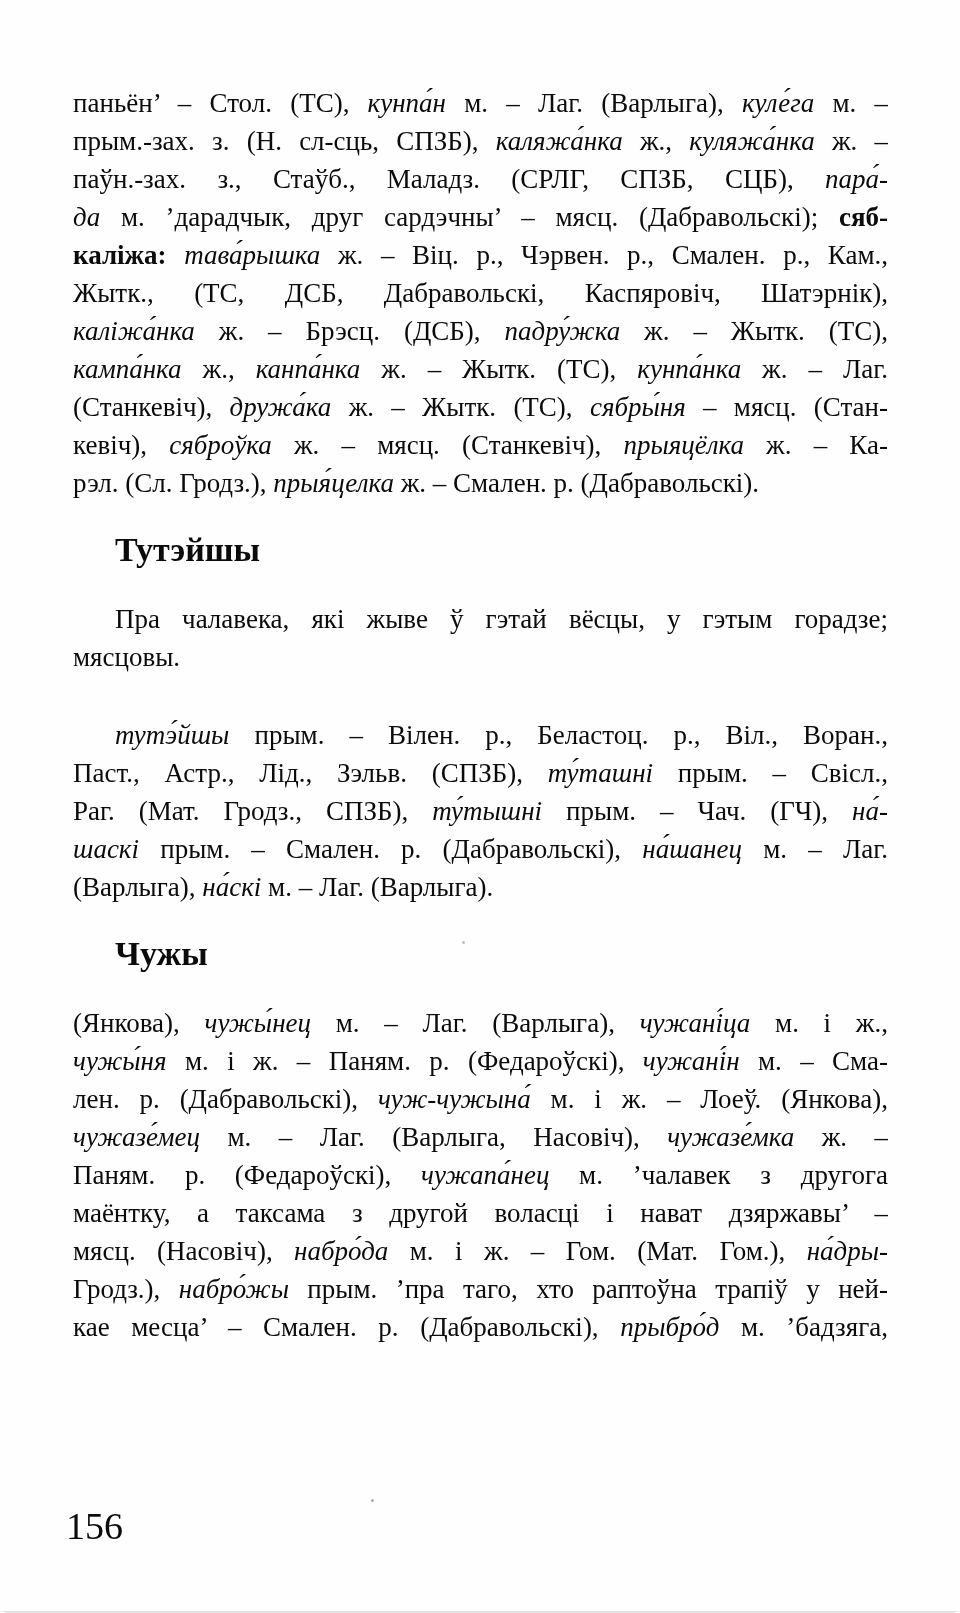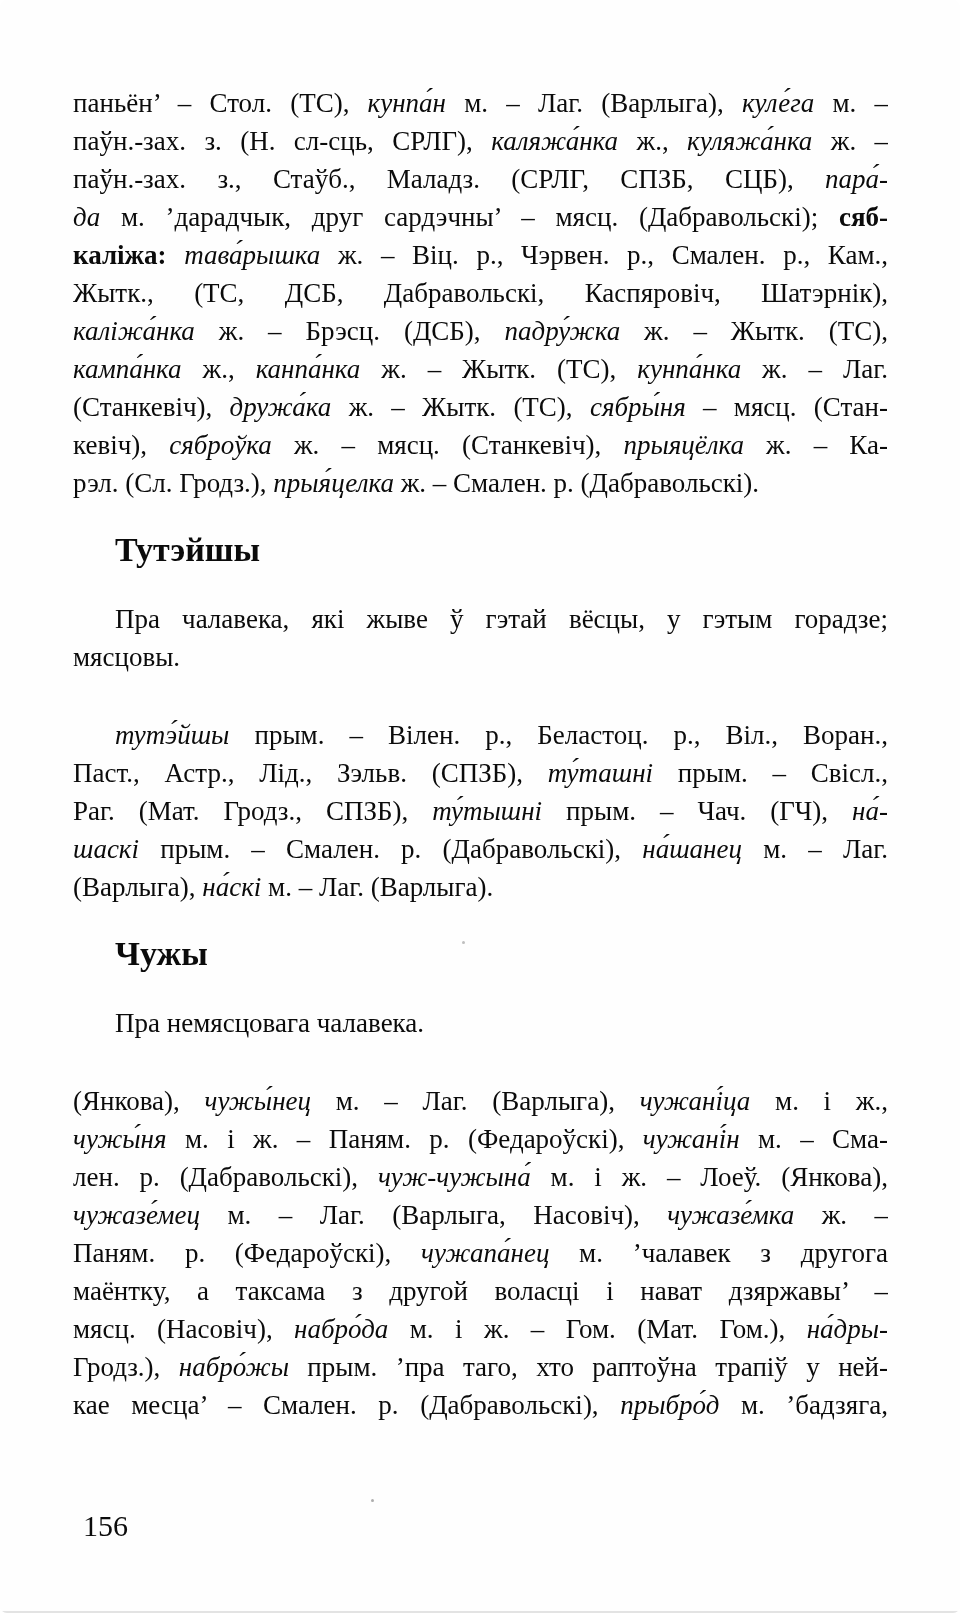--- a/index.html
+++ b/index.html
@@ -41,23 +41,22 @@
     margin: 28px 0 30px 0;
     padding-left: 42px;
     font-size: 34px;
     font-weight: bold;
     line-height: 40px;
   }
   .page-number {
     position: absolute;
     left: 66px;
     top: 1506px;
-    font-size: 30px;
+    font-size: 38px;
     line-height: 40px;
-    margin-left: 17px;
   }
   .speck {
     position: absolute;
     border-radius: 50%;
     background: #8a8a8a;
   }
   .speck-1 { left: 462px; top: 941px; width: 3px; height: 3px; opacity: 0.55; }
   .speck-2 { left: 371px; top: 1499px; width: 3px; height: 3px; opacity: 0.7; }
   .bottom-edge {
     position: absolute;
@@ -66,21 +65,21 @@
     background: #e3e3e3;
   }
 </style>
 </head>
 <body>
 
 <div class="page">
   <div class="text-block" id="text-block">
       <div class="para">
         <div class="line"><span class="seg-r">паньён’ – Стол. (ТС), </span><span class="seg-i">кунпа́н</span><span class="seg-r"> м. – Лаг. (Варлыга), </span><span class="seg-i">куле́га</span><span class="seg-r"> м. –</span></div>
-        <div class="line"><span class="seg-r">паўн.-зах. з. (Н. сл-сць, СРЛГ), </span><span class="seg-i">каляжа́нка</span><span class="seg-r"> ж., </span><span class="seg-i">куляжа́нка</span><span class="seg-r"> ж. –</span></div>
+        <div class="line"><span class="seg-r">прым.-зах. з. (Н. сл-сць, СПЗБ), </span><span class="seg-i">каляжа́нка</span><span class="seg-r"> ж., </span><span class="seg-i">куляжа́нка</span><span class="seg-r"> ж. –</span></div>
         <div class="line"><span class="seg-r">паўн.-зах. з., Стаўб., Маладз. (СРЛГ, СПЗБ, СЦБ), </span><span class="seg-i">пара́-</span></div>
         <div class="line"><span class="seg-i">да</span><span class="seg-r"> м. ’дарадчык, друг сардэчны’ – мясц. (Дабравольскі); </span><span class="seg-b">сяб-</span></div>
         <div class="line"><span class="seg-b">каліжа: </span><span class="seg-i">тава́рышка</span><span class="seg-r"> ж. – Віц. р., Чэрвен. р., Смален. р., Кам.,</span></div>
         <div class="line"><span class="seg-r">Жытк., (ТС, ДСБ, Дабравольскі, Каспяровіч, Шатэрнік),</span></div>
         <div class="line"><span class="seg-i">каліжа́нка</span><span class="seg-r"> ж. – Брэсц. (ДСБ), </span><span class="seg-i">падру́жка</span><span class="seg-r"> ж. – Жытк. (ТС),</span></div>
         <div class="line"><span class="seg-i">кампа́нка</span><span class="seg-r"> ж., </span><span class="seg-i">канпа́нка</span><span class="seg-r"> ж. – Жытк. (ТС), </span><span class="seg-i">кунпа́нка</span><span class="seg-r"> ж. – Лаг.</span></div>
         <div class="line"><span class="seg-r">(Станкевіч), </span><span class="seg-i">дружа́ка</span><span class="seg-r"> ж. – Жытк. (ТС), </span><span class="seg-i">сябры́ня</span><span class="seg-r"> – мясц. (Стан-</span></div>
         <div class="line"><span class="seg-r">кевіч), </span><span class="seg-i">сяброўка</span><span class="seg-r"> ж. – мясц. (Станкевіч), </span><span class="seg-i">прыяцёлка</span><span class="seg-r"> ж. – Ка-</span></div>
         <div class="line endline"><span class="seg-r">рэл. (Сл. Гродз.), </span><span class="seg-i">прыя́целка</span><span class="seg-r"> ж. – Смален. р. (Дабравольскі).</span></div>
       </div>
@@ -91,23 +90,20 @@
       </div>
       <div class="para">
         <div class="line indent"><span class="seg-i">тутэ́йшы</span><span class="seg-r"> прым. – Вілен. р., Беластоц. р., Віл., Воран.,</span></div>
         <div class="line"><span class="seg-r">Паст., Астр., Лід., Зэльв. (СПЗБ), </span><span class="seg-i">ту́ташні</span><span class="seg-r"> прым. – Свісл.,</span></div>
         <div class="line"><span class="seg-r">Раг. (Мат. Гродз., СПЗБ), </span><span class="seg-i">ту́тышні</span><span class="seg-r"> прым. – Чач. (ГЧ), </span><span class="seg-i">на́-</span></div>
         <div class="line"><span class="seg-i">шаскі</span><span class="seg-r"> прым. – Смален. р. (Дабравольскі), </span><span class="seg-i">на́шанец</span><span class="seg-r"> м. – Лаг.</span></div>
         <div class="line endline"><span class="seg-r">(Варлыга), </span><span class="seg-i">на́скі</span><span class="seg-r"> м. – Лаг. (Варлыга).</span></div>
       </div>
       <div class="heading">Чужы</div>
       <div class="para">
-        <div class="line endline indent"><span class="seg-r">Пра немясцовага чалавека.</span></div>
-      </div>
-      <div class="para">
         <div class="line"><span class="seg-r">(Янкова), </span><span class="seg-i">чужы́нец</span><span class="seg-r"> м. – Лаг. (Варлыга), </span><span class="seg-i">чужані́ца</span><span class="seg-r"> м. і ж.,</span></div>
         <div class="line"><span class="seg-i">чужы́ня</span><span class="seg-r"> м. і ж. – Паням. р. (Федароўскі), </span><span class="seg-i">чужані́н</span><span class="seg-r"> м. – Сма-</span></div>
         <div class="line"><span class="seg-r">лен. р. (Дабравольскі), </span><span class="seg-i">чуж-чужына́</span><span class="seg-r"> м. і ж. – Лоеў. (Янкова),</span></div>
         <div class="line"><span class="seg-i">чужазе́мец</span><span class="seg-r"> м. – Лаг. (Варлыга, Насовіч), </span><span class="seg-i">чужазе́мка</span><span class="seg-r"> ж. –</span></div>
         <div class="line"><span class="seg-r">Паням. р. (Федароўскі), </span><span class="seg-i">чужапа́нец</span><span class="seg-r"> м. ’чалавек з другога</span></div>
         <div class="line"><span class="seg-r">маёнтку, а таксама з другой воласці і нават дзяржавы’ –</span></div>
         <div class="line"><span class="seg-r">мясц. (Насовіч), </span><span class="seg-i">набро́да</span><span class="seg-r"> м. і ж. – Гом. (Мат. Гом.), </span><span class="seg-i">на́дры-</span></div>
         <div class="line"><span class="seg-r">Гродз.), </span><span class="seg-i">набро́жы</span><span class="seg-r"> прым. ’пра таго, хто раптоўна трапіў у ней-</span></div>
         <div class="line"><span class="seg-r">кае месца’ – Смален. р. (Дабравольскі), </span><span class="seg-i">прыбро́д</span><span class="seg-r"> м. ’бадзяга,</span></div>
       </div>

